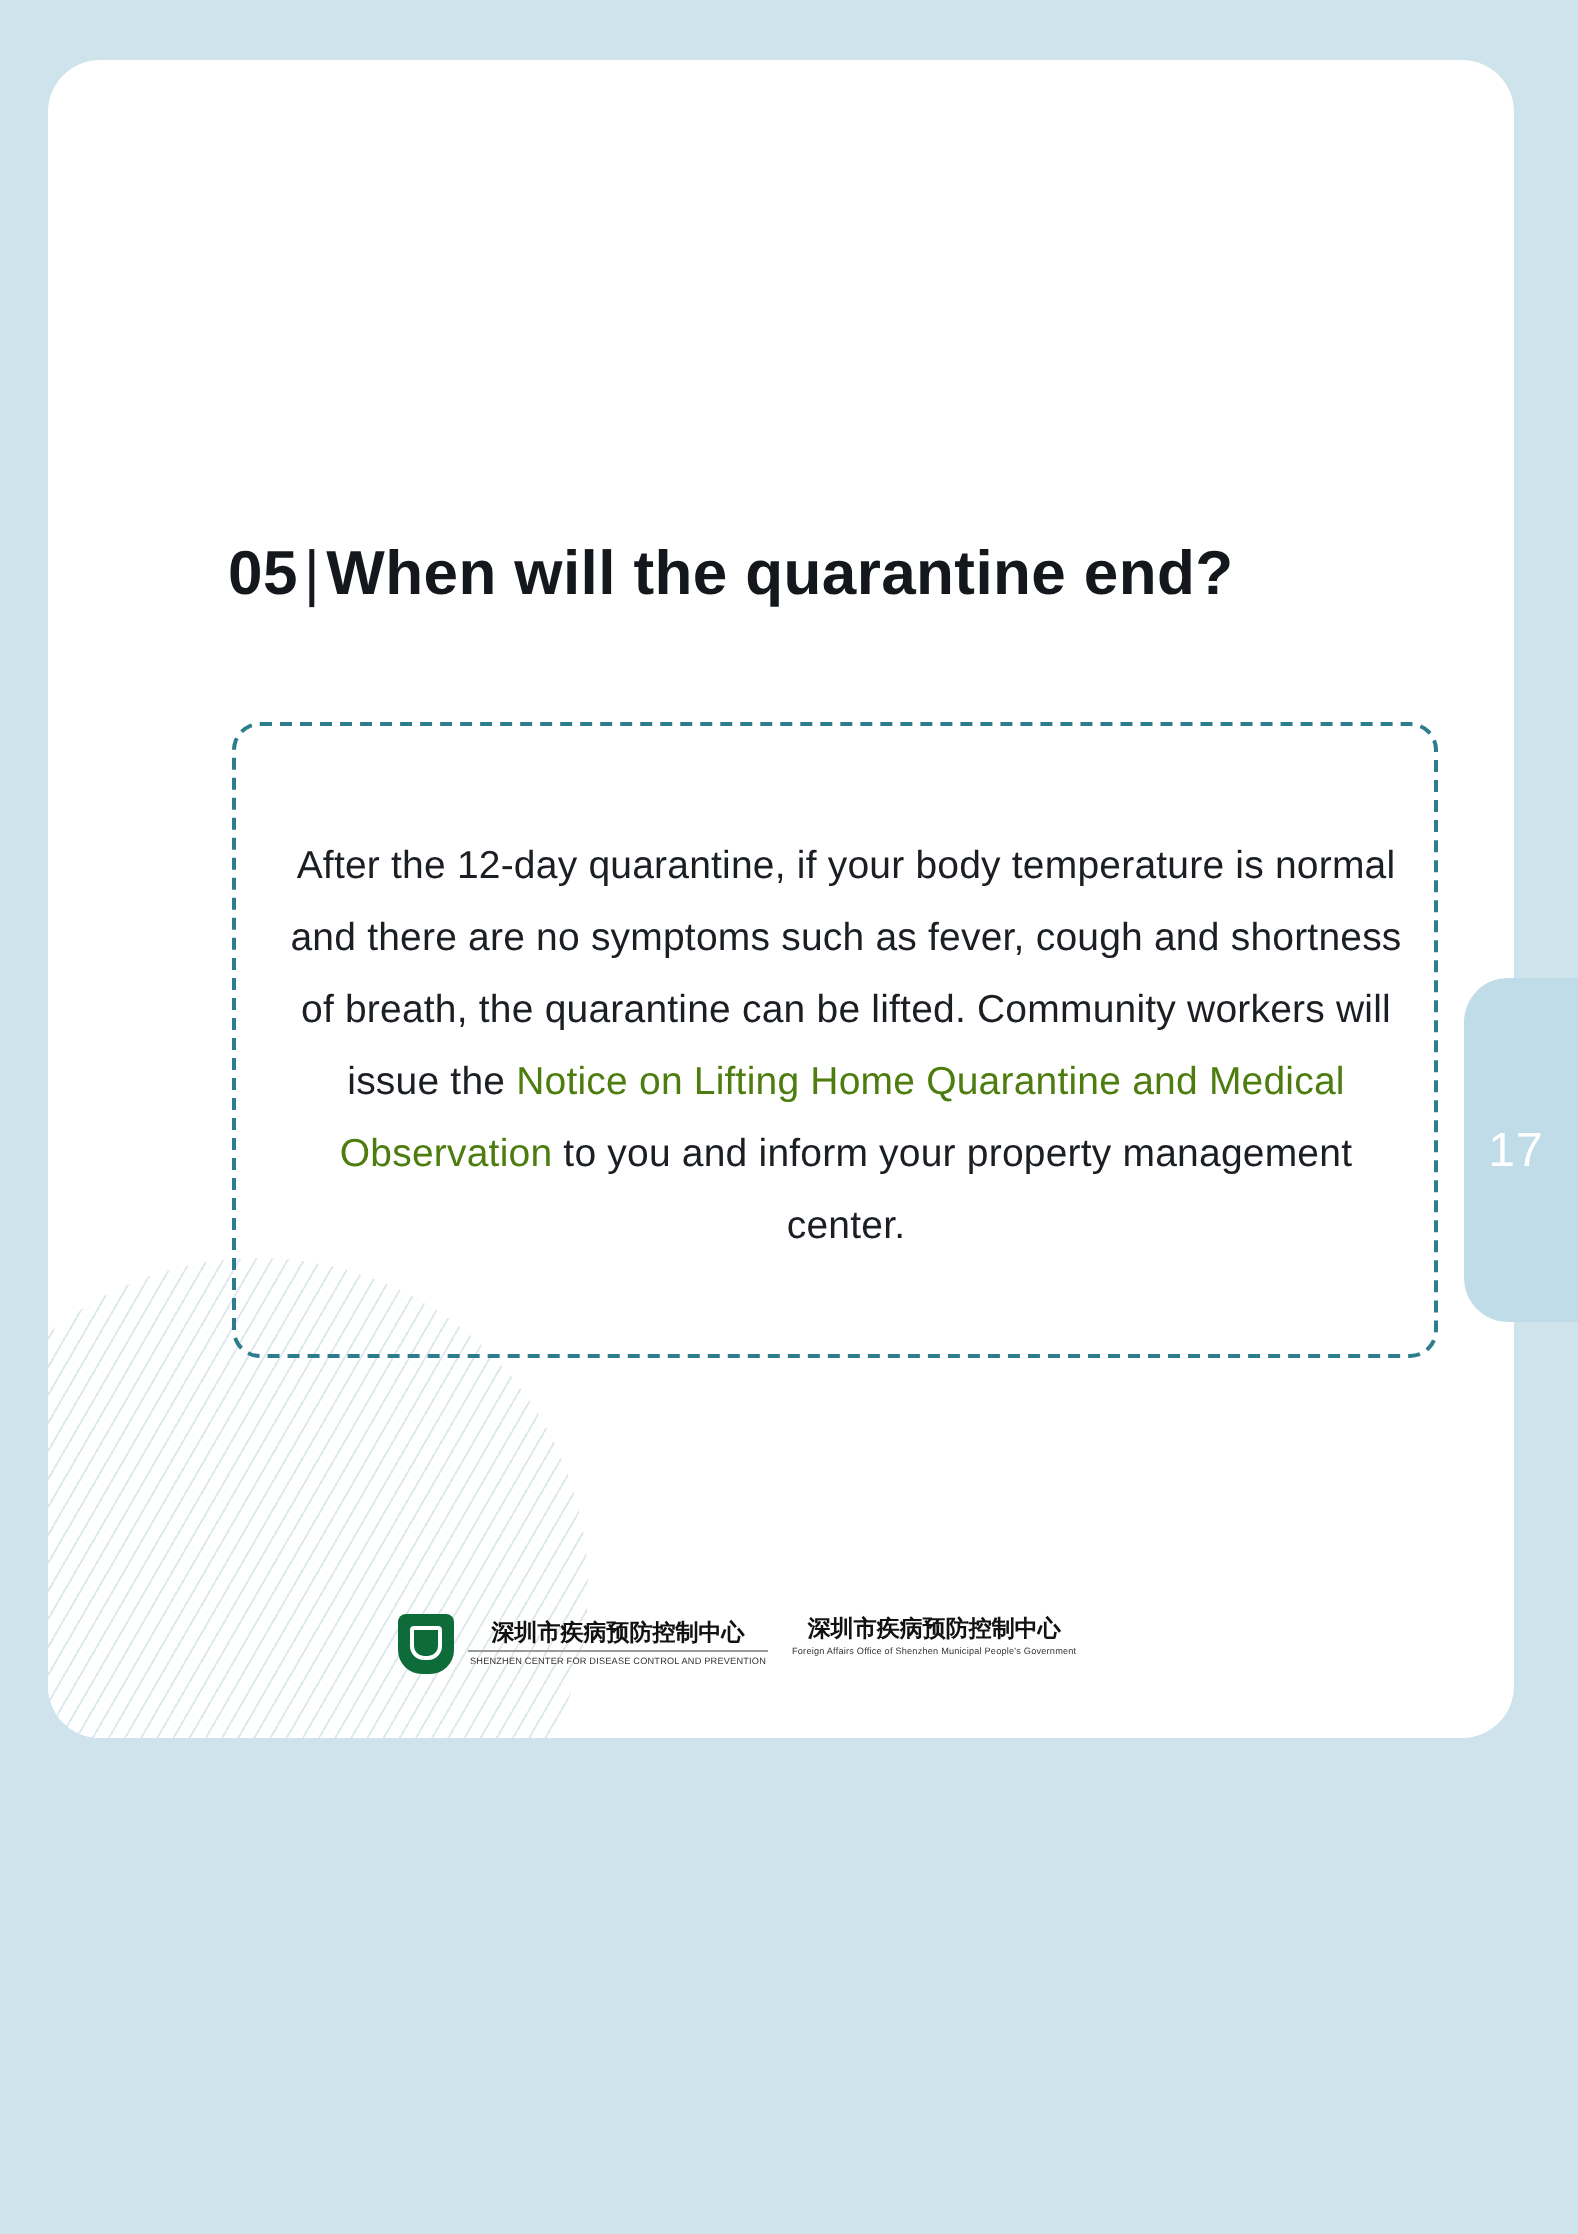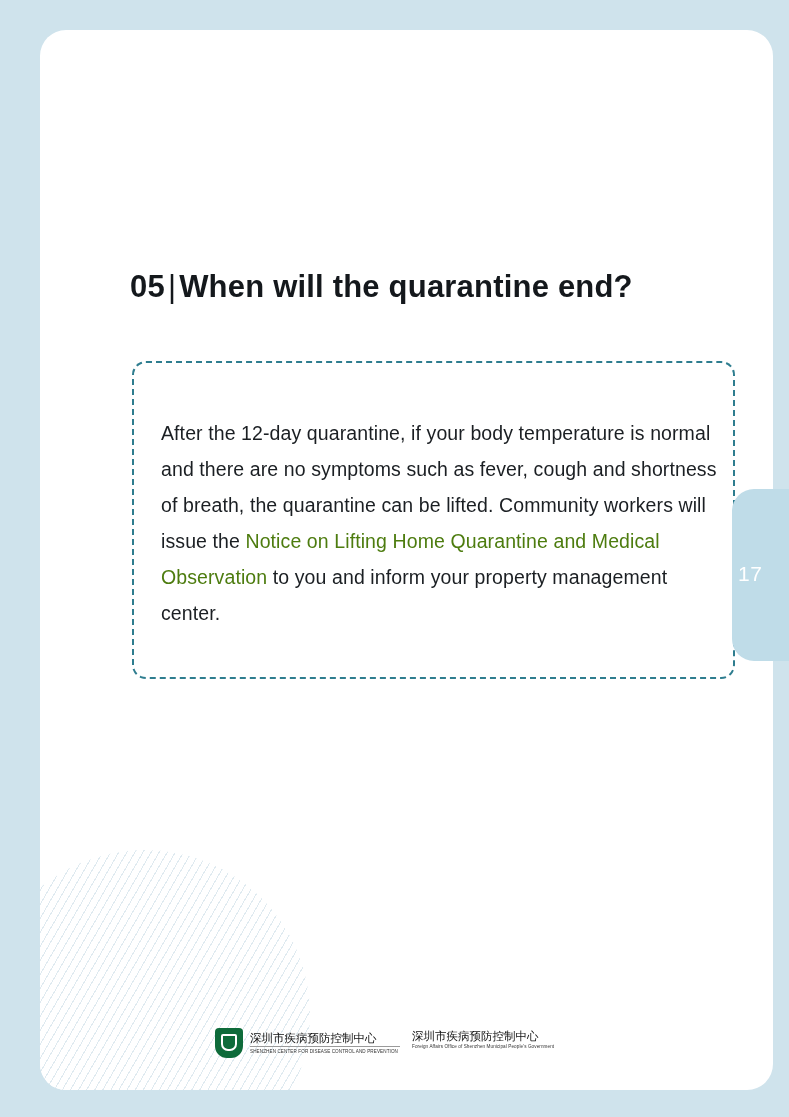--- a/index.html
+++ b/index.html
@@ -19,27 +19,28 @@
     left: 0;
     top: 0;
     width: 789px;
     height: 1117px;
     background: #cfe3ec;
   }
 
   
   .card {
     position: absolute;
-    left: 40px;
+    left: 24px;
     top: 30px;
     width: 733px;
-    height: 1060px;
+    height: 839px;
     background: #ffffff;
     border-radius: 26px;
     overflow: hidden;
+    text-align: center;
   }
 
   
   .hatch {
     position: absolute;
     left: -60px;
     bottom: -90px;
     width: 330px;
     height: 330px;
     border-radius: 50%;
@@ -61,22 +62,23 @@
     height: 172px;
     background: #bfdce8;
     border-top-left-radius: 22px;
     border-bottom-left-radius: 22px;
   }
   .page-number {
     position: absolute;
     right: 11px;
     top: 562px;
     width: 40px;
+    text-align: center;
     color: #ffffff;
-    font-size: 21px;
+    font-size: 24px;
     letter-spacing: 0.5px;
   }
 
   
   .heading {
     position: absolute;
     left: 90px;
     top: 218px;
     font-size: 31px;
     color: #14181c;
@@ -150,21 +152,21 @@
     top: 6px;
     width: 16px;
     height: 17px;
     border: 2px solid #ffffff;
     border-radius: 2px 2px 7px 7px;
     box-sizing: border-box;
   }
   .logo-text-cn {
     font-size: 11.5px;
     color: #111111;
-    font-weight: normal;
+    font-weight: bold;
     line-height: 13px;
     white-space: nowrap;
   }
   .logo-text-en {
     font-size: 4.6px;
     color: #333333;
     line-height: 7px;
     white-space: nowrap;
     letter-spacing: 0.1px;
   }

